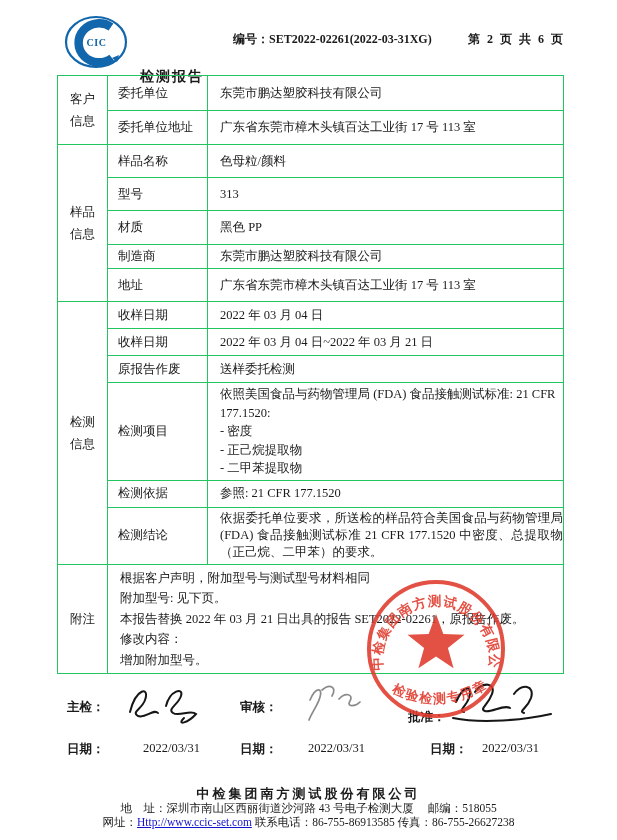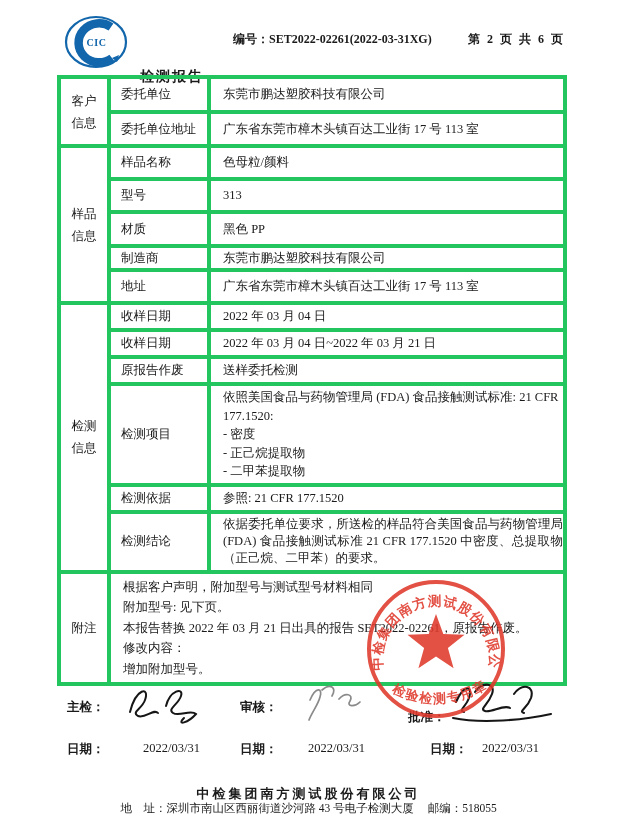--- a/index.html
+++ b/index.html
@@ -13,21 +13,21 @@
   .hdr-title { position:absolute; left:140px; top:30px; font-size:14px; font-weight:bold; letter-spacing:2px;margin-top:38px; }
   .hdr-no { position:absolute; left:233px; top:31px; font-size:12px; font-weight:bold; }
   .hdr-page { position:absolute; left:468px; top:31px; font-size:12px; font-weight:bold; letter-spacing:2px; }
   .logo { position:absolute; left:62px; top:14px; width:68px; height:56px; }
   
   table.rpt {
     position:absolute; left:57px; top:75px; width:506px;
     border-collapse:collapse; table-layout:fixed;
     font-size:12.5px;
   }
-  table.rpt td { border:4px solid #22c55e; vertical-align:middle; }
+  table.rpt td { border:1px solid #22c55e; vertical-align:middle; }
   td.group { text-align:center; white-space:pre-line; line-height:22px; }
   td.lbl { padding-left:10px; padding-right:4px; }
   td.val { padding-left:12px; }
   .pre { white-space:pre-line; }
   .lh18 { line-height:18.6px; padding-top:2px; padding-bottom:2px;margin-top:36px; }
   .lh17 { line-height:17.2px; padding-top:2px; padding-bottom:2px; text-align:justify; }
   .lh20 { line-height:20.5px; padding-top:3px; padding-bottom:3px; }
   
   .stamp { position:absolute; left:356px; top:574px; width:160px; height:160px; opacity:0.88; pointer-events:none; }
   
@@ -172,14 +172,17 @@
     </text>
     <text font-size="13" font-weight="bold" fill="#e0382b" letter-spacing="1.5" font-family="'Liberation Serif',serif">
       <textPath href="#arcBottom" startOffset="4">检验检测专用章</textPath>
     </text>
   </svg>
 
   <div class="ft-company">中检集团南方测试股份有限公司</div>
   <div class="ft-line2">
     <span>地　址：</span><span>深圳市南山区西丽街道沙河路 43 号电子检测大厦</span><span class="sp"></span><span>邮编：</span><span>518055</span>
   </div>
+  <div class="ft-line3">
+    <span>网址：</span><a class="url" href="#">Http://www.ccic-set.com</a>&nbsp;<span>联系电话：</span><span>86-755-86913585</span>&nbsp;<span>传真：</span><span>86-755-26627238</span>
+  </div>
 
 </div>
 
 </body></html>

